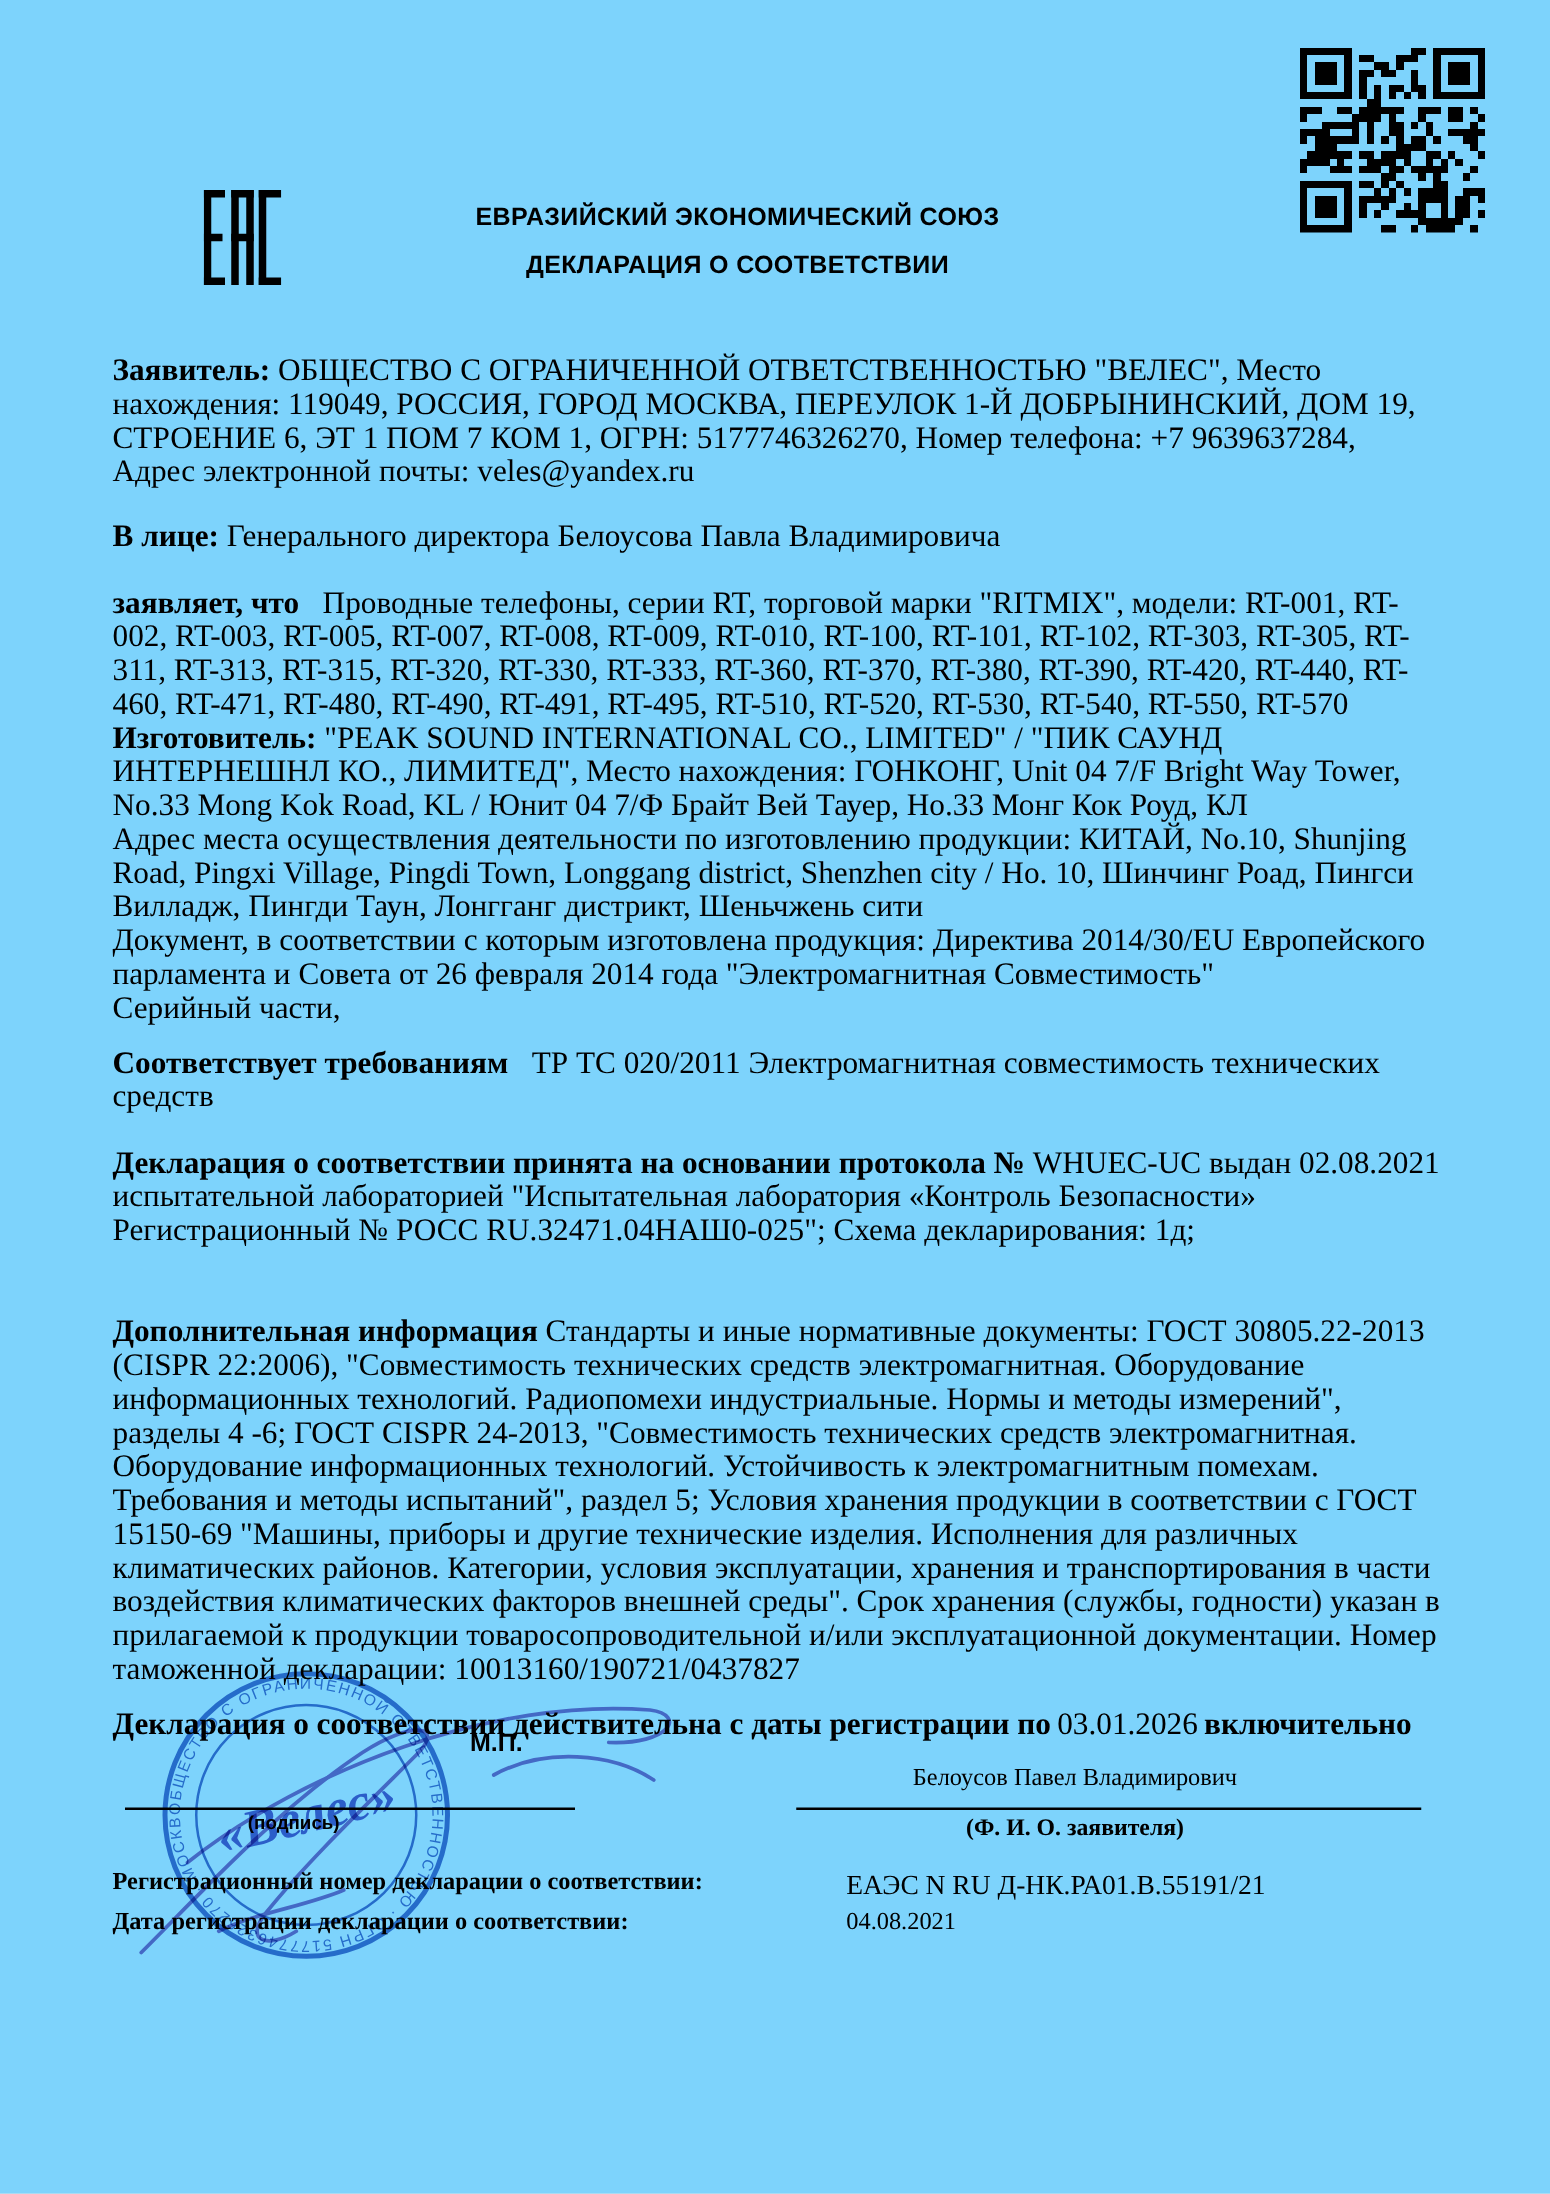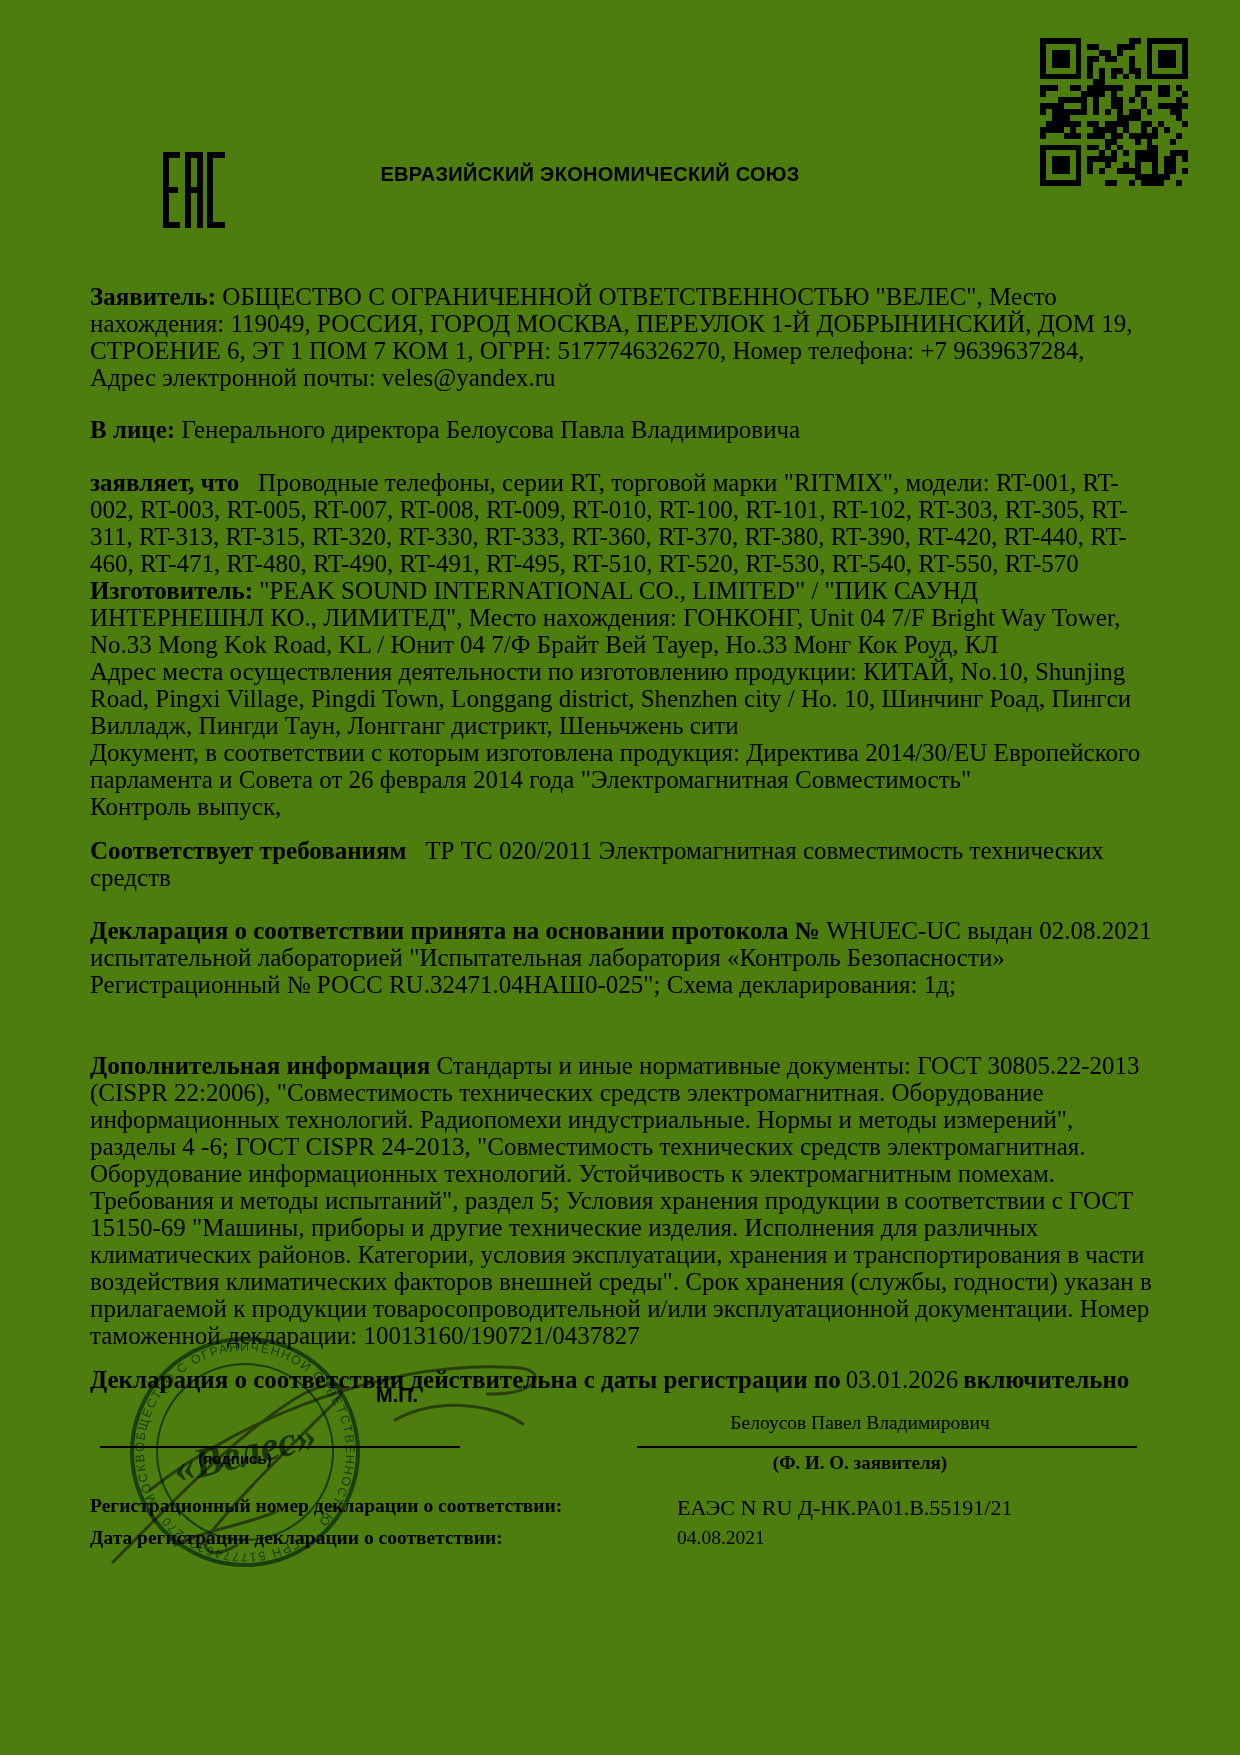--- a/index.html
+++ b/index.html
@@ -1,18 +1,18 @@
 <!DOCTYPE html>
 <html><head>
 <meta charset="utf-8">
 <style>
   html,body { margin:0; padding:0; background:#e8e8e8; }
   .page {
     position:relative; width:1240px; height:1755px; margin:0 auto;
-    background:#4d7c0f; color:#000;
+    background:#7dd3fc; color:#000;
     font-family:"Liberation Serif", serif; overflow:hidden;
   }
   
   .eac-logo { position:absolute; left:163px; top:152px; width:62px; height:78px; }
   .title-wrap { position:absolute; left:260px; top:163px; width:660px; text-align:center;
     font-family:"Liberation Sans", sans-serif; font-weight:bold; font-size:20px; letter-spacing:.3px; }
   .title-wrap .t2 { margin-top:15px; }
   .qr-box { position:absolute; left:1040px; top:38px; width:148px; height:148px; }
   .qr-box svg { width:100%; height:100%; shape-rendering:crispEdges; }
   
@@ -67,20 +67,21 @@
 
         <rect x="44" y="0" width="6" height="76"></rect>
         <rect x="44" y="0" width="18" height="6"></rect>
         <rect x="44" y="70" width="18" height="6"></rect>
       </g>
     </svg>
   </div>
 
   <div class="title-wrap">
     <div class="t1">ЕВРАЗИЙСКИЙ ЭКОНОМИЧЕСКИЙ СОЮЗ</div>
+    <div class="t2">ДЕКЛАРАЦИЯ О СООТВЕТСТВИИ</div>
   </div>
 
   <div class="qr-box">
     <svg id="qr-svg" viewBox="0 0 25 25">
         <g fill="#000">
           <rect x="0" y="0" width="1" height="1"></rect>
           <rect x="1" y="0" width="1" height="1"></rect>
           <rect x="2" y="0" width="1" height="1"></rect>
           <rect x="3" y="0" width="1" height="1"></rect>
           <rect x="4" y="0" width="1" height="1"></rect>
@@ -403,21 +404,21 @@
 
     <p class="p-declares"><span class="lbl">заявляет, что</span><span>&nbsp;&nbsp;&nbsp;Проводные телефоны, серии RT, торговой марки "RITMIX", модели: RT-001, RT-002, RT-003, RT-005, RT-007, RT-008, RT-009, RT-010, RT-100, RT-101, RT-102, RT-303, RT-305, RT-311, RT-313, RT-315, RT-320, RT-330, RT-333, RT-360, RT-370, RT-380, RT-390, RT-420, RT-440, RT-460, RT-471, RT-480, RT-490, RT-491, RT-495, RT-510, RT-520, RT-530, RT-540, RT-550, RT-570</span></p>
 
     <p><span class="lbl">Изготовитель:</span><span> "PEAK SOUND INTERNATIONAL CO., LIMITED" / "ПИК САУНД ИНТЕРНЕШНЛ КО., ЛИМИТЕД", Место нахождения: ГОНКОНГ, Unit 04 7/F Bright Way Tower, No.33 Mong Kok Road, KL / Юнит 04 7/Ф Брайт Вей Тауер, Но.33 Монг Кок Роуд, КЛ</span></p>
 
     <p>Адрес места осуществления деятельности по изготовлению продукции: КИТАЙ, No.10, Shunjing Road, Pingxi Village, Pingdi Town, Longgang district, Shenzhen city / Но. 10, Шинчинг Роад, Пингси Вилладж, Пингди Таун, Лонгганг дистрикт, Шеньчжень сити</p>
 
     <p>Документ, в соответствии с которым изготовлена продукция: Директива 2014/30/EU Европейского парламента и Совета от 26 февраля 2014 года "Электромагнитная Совместимость"</p>
 
 
-    <p>Контроль выпуск,</p>
+    <p>Серийный части,</p>
 
     <p class="p-compliance"><span class="lbl">Соответствует требованиям</span><span>&nbsp;&nbsp;&nbsp;ТР ТС 020/2011 Электромагнитная совместимость технических средств</span></p>
 
     <p class="p-basis"><span class="lbl">Декларация о соответствии принята на основании протокола №</span><span> WHUEC-UC выдан 02.08.2021 испытательной лабораторией "Испытательная лаборатория «Контроль Безопасности» Регистрационный № РОСС RU.32471.04НАШ0-025"; Схема декларирования: 1д;</span></p>
 
     <p class="p-additional"><span class="lbl">Дополнительная информация</span><span> Стандарты и иные нормативные документы: ГОСТ 30805.22-2013 (CISPR 22:2006), "Совместимость технических средств электромагнитная. Оборудование информационных технологий. Радиопомехи индустриальные. Нормы и методы измерений", разделы 4 -6; ГОСТ CISPR 24-2013, "Совместимость технических средств электромагнитная. Оборудование информационных технологий. Устойчивость к электромагнитным помехам. Требования и методы испытаний", раздел 5; Условия хранения продукции в соответствии с ГОСТ 15150-69 "Машины, приборы и другие технические изделия. Исполнения для различных климатических районов. Категории, условия эксплуатации, хранения и транспортирования в части воздействия климатических факторов внешней среды". Срок хранения (службы, годности) указан в прилагаемой к продукции товаросопроводительной и/или эксплуатационной документации. Номер таможенной декларации: 10013160/190721/0437827</span></p>
 
     <p class="p-validity"><span>Декларация о соответствии действительна с даты регистрации по</span><span class="v-date">03.01.2026</span><span>включительно</span></p>
 
   </div>

